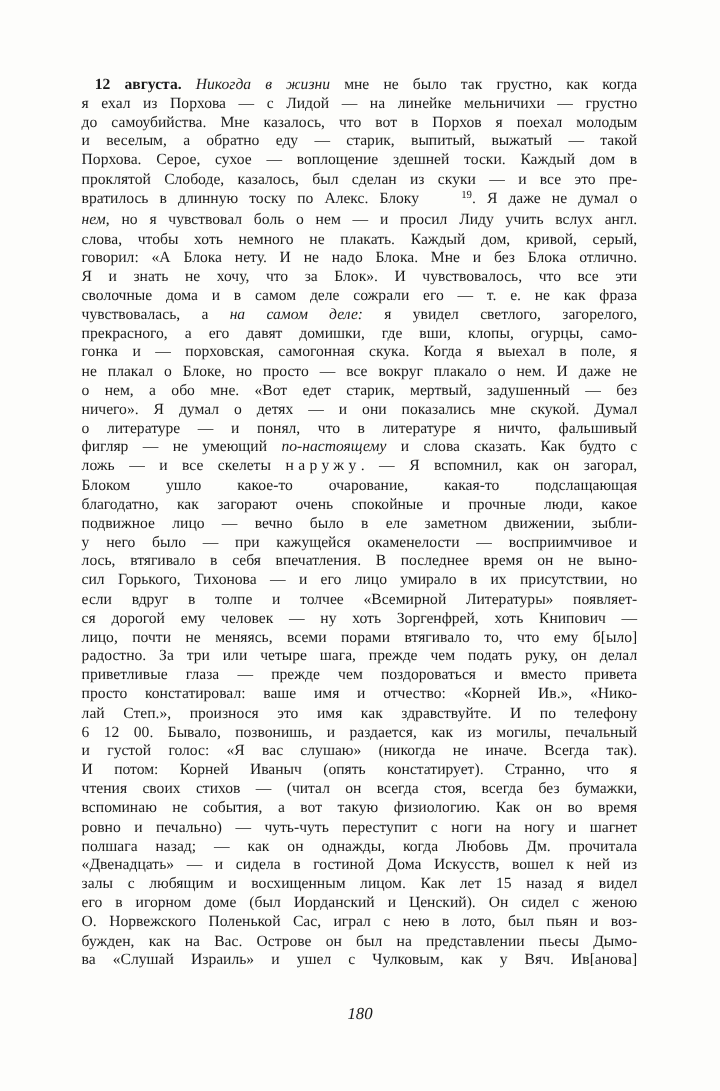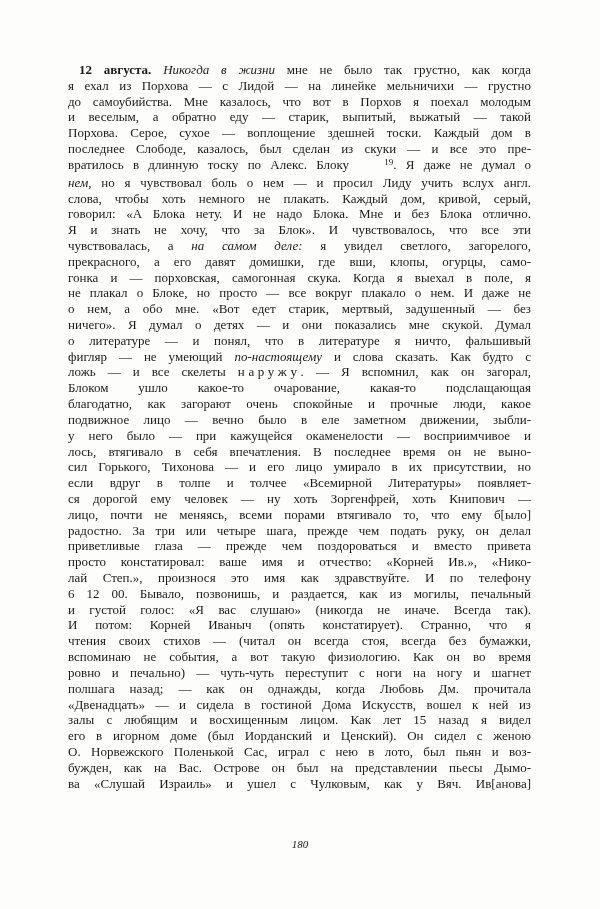--- a/index.html
+++ b/index.html
@@ -43,40 +43,41 @@
     letter-spacing: 0;
     margin-left: 26px;
   }
   .pagenum {
     position: absolute;
     top: 838px;
     left: 0;
     width: 100%;
     text-align: center;
     font-style: italic;
-    font-size: 11px;
+    font-size: 14px;
     color: #1b1b1b;
   }
 </style>
 </head>
 <body>
 
 <div class="page">
   <div class="textblock">
       <div class="line"><span class="b">12 августа.</span><span> </span><span class="i">Никогда в жизни</span><span> мне не было так грустно, как когда</span></div>
       <div class="line"><span>я ехал из Порхова — с Лидой — на линейке мельничихи — грустно</span></div>
       <div class="line"><span>до самоубийства. Мне казалось, что вот в Порхов я поехал молодым</span></div>
       <div class="line"><span>и веселым, а обратно еду — старик, выпитый, выжатый — такой</span></div>
       <div class="line"><span>Порхова. Серое, сухое — воплощение здешней тоски. Каждый дом в</span></div>
-      <div class="line"><span>последнее Слободе, казалось, был сделан из скуки — и все это пре-</span></div>
+      <div class="line"><span>проклятой Слободе, казалось, был сделан из скуки — и все это пре-</span></div>
       <div class="line"><span>вратилось в длинную тоску по Алекс. Блоку </span><span class="sup">19</span><span>. Я даже не думал о</span></div>
       <div class="line"><span class="i">нем</span><span>, но я чувствовал боль о нем — и просил Лиду учить вслух англ.</span></div>
       <div class="line"><span>слова, чтобы хоть немного не плакать. Каждый дом, кривой, серый,</span></div>
       <div class="line"><span>говорил: «А Блока нету. И не надо Блока. Мне и без Блока отлично.</span></div>
       <div class="line"><span>Я и знать не хочу, что за Блок». И чувствовалось, что все эти</span></div>
+      <div class="line"><span>сволочные дома и в самом деле сожрали его — т. е. не как фраза</span></div>
       <div class="line"><span>чувствовалась, а </span><span class="i">на самом деле:</span><span> я увидел светлого, загорелого,</span></div>
       <div class="line"><span>прекрасного, а его давят домишки, где вши, клопы, огурцы, само-</span></div>
       <div class="line"><span>гонка и — порховская, самогонная скука. Когда я выехал в поле, я</span></div>
       <div class="line"><span>не плакал о Блоке, но просто — все вокруг плакало о нем. И даже не</span></div>
       <div class="line"><span>о нем, а обо мне. «Вот едет старик, мертвый, задушенный — без</span></div>
       <div class="line"><span>ничего». Я думал о детях — и они показались мне скукой. Думал</span></div>
       <div class="line"><span>о литературе — и понял, что в литературе я ничто, фальшивый</span></div>
       <div class="line"><span>фигляр — не умеющий </span><span class="i">по-настоящему</span><span> и слова сказать. Как будто с</span></div>
       <div class="line"><span>ложь — и все скелеты </span><span class="sp">наружу</span><span>. — Я вспомнил, как он загорал,</span></div>
       <div class="line"><span>Блоком ушло какое-то очарование, какая-то подслащающая</span></div>

